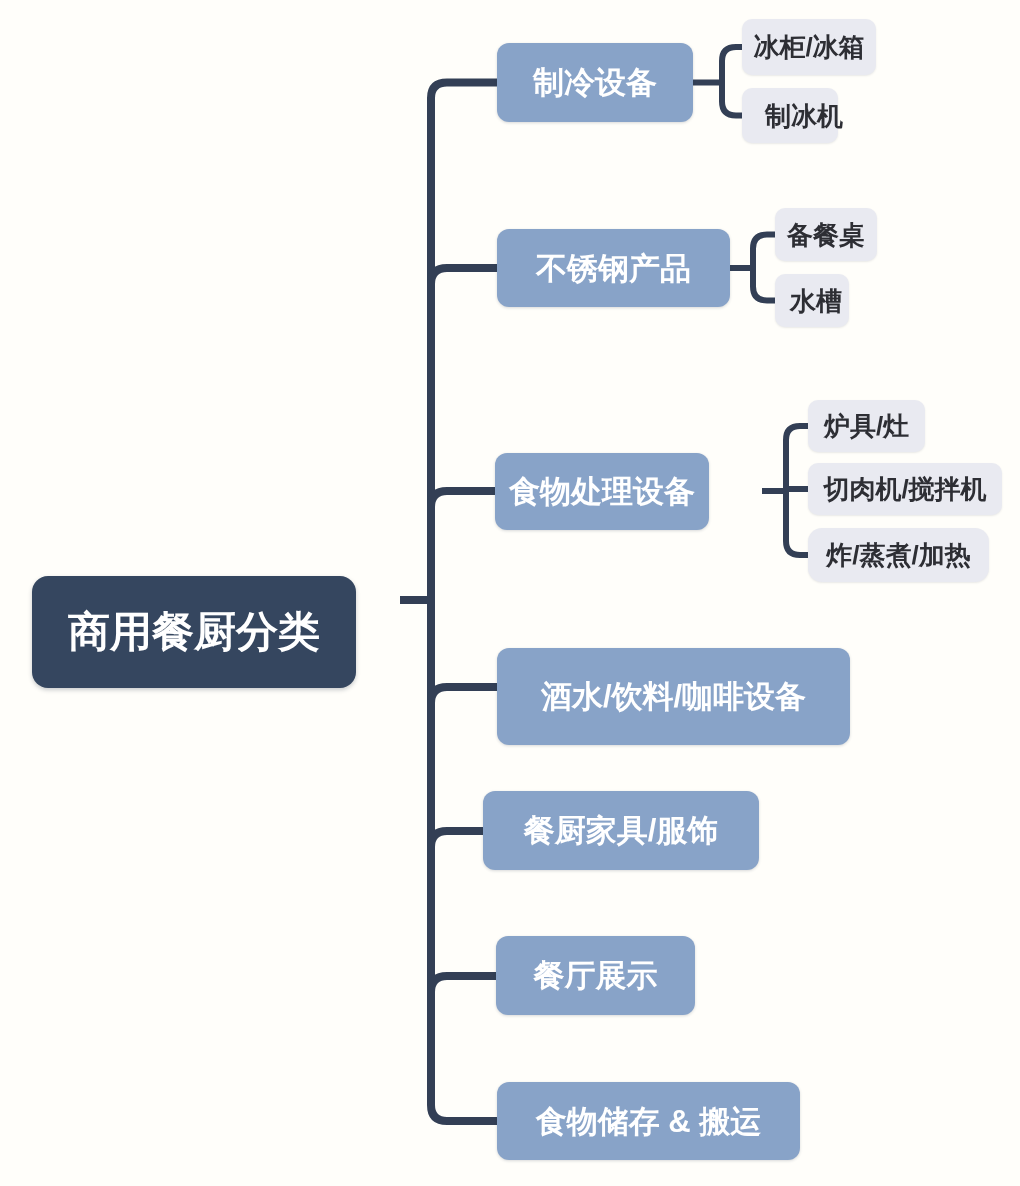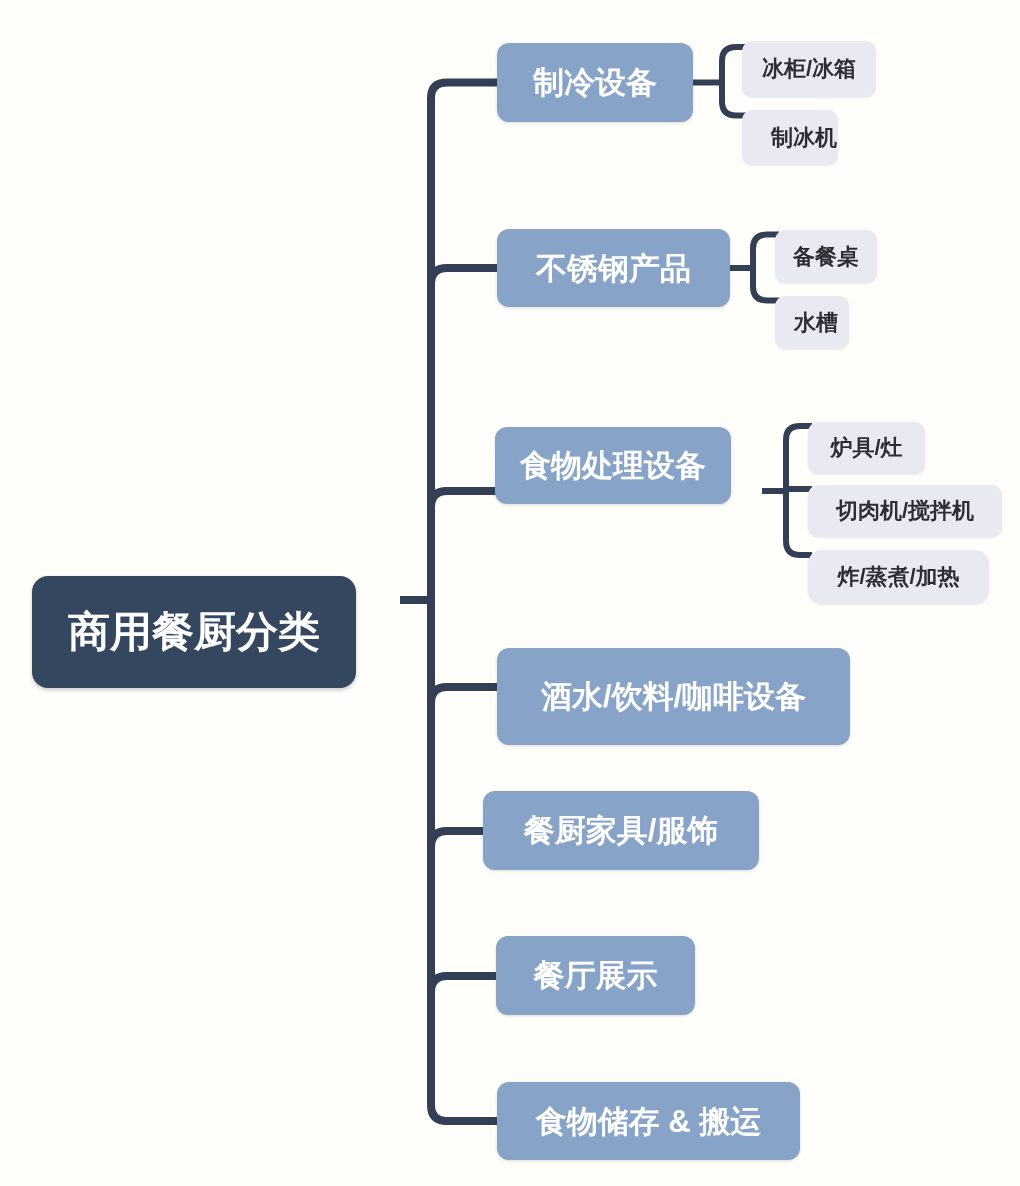--- a/index.html
+++ b/index.html
@@ -58,24 +58,23 @@
     color: var(--branch-text);
     border-radius: 12px;
     font-size: 31px;
     font-weight: bold;
     box-shadow: 0 1px 3px rgba(40,50,70,0.18);
   }
   .node-child {
     background: var(--child-bg);
     color: var(--child-text);
     border-radius: 10px;
-    font-size: 22px;
+    font-size: 26px;
     font-weight: 600;
     box-shadow: 0 1px 2px rgba(40,50,70,0.10);
-    margin-top: 22px;
   }
 </style>
 </head>
 <body>
 
 <div class="canvas">
 
   <svg class="connectors" viewBox="0 0 1020 1186" xmlns="http://www.w3.org/2000/svg">
 
     <path class="main" d="M 501 82.5 H 447 Q 431 82.5 431 98 V 1105 Q 431 1121 447 1121 H 501"></path>
@@ -102,21 +101,21 @@
   <div class="node node-root" style="left:32px; top:576px; width:324px; height:112px;">
     <span>商用餐厨分类</span>
   </div>
 
   <div class="node node-branch" style="left:497px; top:43px; width:196px; height:79px;">
     <span>制冷设备</span>
   </div>
   <div class="node node-branch" style="left:497px; top:229px; width:233px; height:78px;">
     <span>不锈钢产品</span>
   </div>
-  <div class="node node-branch" style="left:495px; top:427px; width:236px; height:77px;">
+  <div class="node node-branch" style="left:495px; top:453px; width:214px; height:77px;">
     <span>食物处理设备</span>
   </div>
   <div class="node node-branch" style="left:497px; top:648px; width:353px; height:97px;">
     <span>酒水/饮料/咖啡设备</span>
   </div>
   <div class="node node-branch" style="left:483px; top:791px; width:276px; height:79px;">
     <span>餐厨家具/服饰</span>
   </div>
   <div class="node node-branch" style="left:496px; top:936px; width:199px; height:79px;">
     <span>餐厅展示</span>

